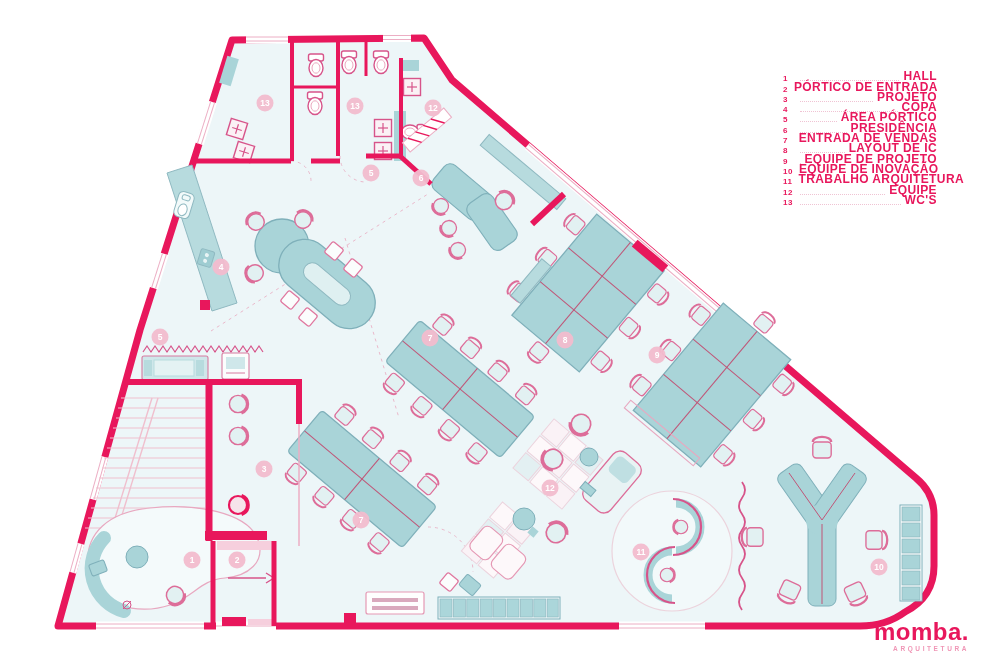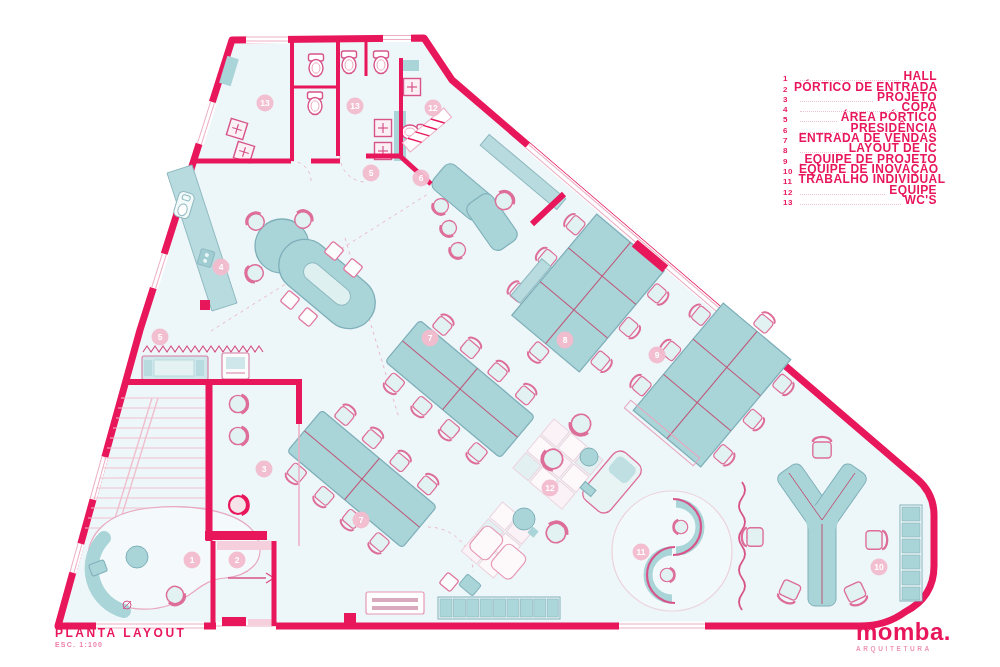--- a/index.html
+++ b/index.html
@@ -10,21 +10,21 @@
   #legend{position:absolute;left:783px;top:73px;width:154px;}
   .lrow{display:flex;align-items:flex-end;height:10.3px;}
   .lnum{color:#e8175c;font-size:8px;font-weight:bold;width:15px;letter-spacing:.5px;}
   .llead{flex:1;border-bottom:1px dotted #f0c3d3;margin:0 4px 2px 2px;height:1px;}
   .llab{color:#e8175c;font-size:12px;font-weight:bold;letter-spacing:.4px;white-space:nowrap;}
   
   #titleblock{position:absolute;left:55px;top:626px;}
   .ptitle{color:#e8175c;font-size:12px;font-weight:bold;letter-spacing:2.5px;}
   .pscale{color:#ee7ea8;font-size:7px;font-weight:bold;letter-spacing:1.2px;margin-top:1px;}
   
-  #logo{position:absolute;left:856px;top:620px;text-align:left;}
+  #logo{position:absolute;left:874px;top:620px;text-align:right;}
   .logoname{color:#e8175c;font-size:24px;font-weight:bold;letter-spacing:.5px;line-height:24px;}
   .logotag{color:#f096b6;font-size:6.5px;font-weight:bold;letter-spacing:2.6px;margin-top:1px;}
   svg text.badge-num{font-family:"Liberation Sans",sans-serif;font-weight:bold;font-size:8.5px;}
 </style>
 </head>
 <body>
 <div id="stage">
 
 <svg id="plan-svg" width="1000" height="667" viewBox="0 0 1000 667">
   <defs>
@@ -574,39 +574,35 @@
 
   <div class="lrow">
     <span class="lnum">10</span>
     <span class="llead"></span>
     <span class="llab">EQUIPE DE INOVAÇÃO</span>
   </div>
 
   <div class="lrow">
     <span class="lnum">11</span>
     <span class="llead"></span>
-    <span class="llab">TRABALHO INDIVIDUAL</span>
+    <span class="llab">TRABALHO ARQUITETURA</span>
   </div>
 
   <div class="lrow">
     <span class="lnum">12</span>
     <span class="llead"></span>
     <span class="llab">EQUIPE</span>
   </div>
 
   <div class="lrow">
     <span class="lnum">13</span>
     <span class="llead"></span>
     <span class="llab">WC'S</span>
   </div>
 </div>
 
-<div id="titleblock">
-  <div class="ptitle">PLANTA LAYOUT</div>
-  <div class="pscale">ESC. 1:100</div>
-</div>
 
 <div id="logo">
   <div class="logoname">momba.</div>
   <div class="logotag">ARQUITETURA</div>
 </div>
 
 </div>
 
 </body></html>

